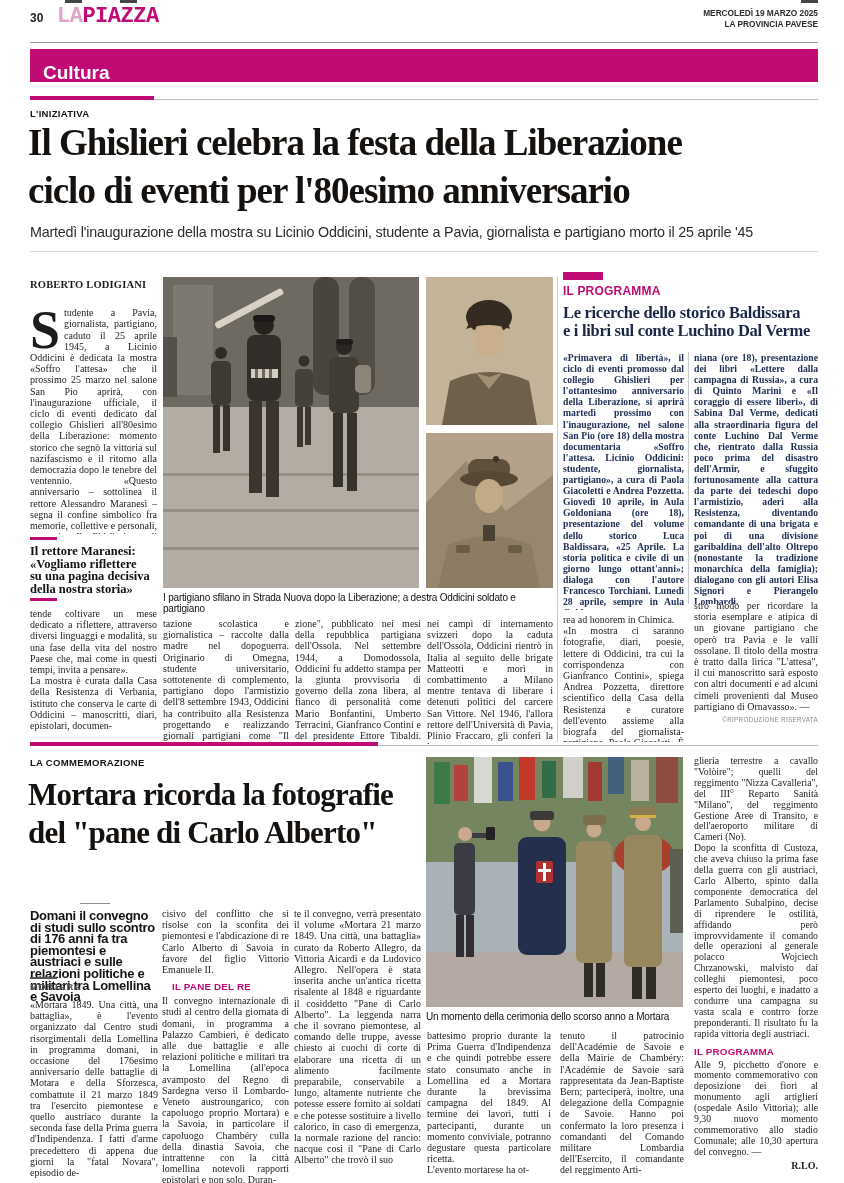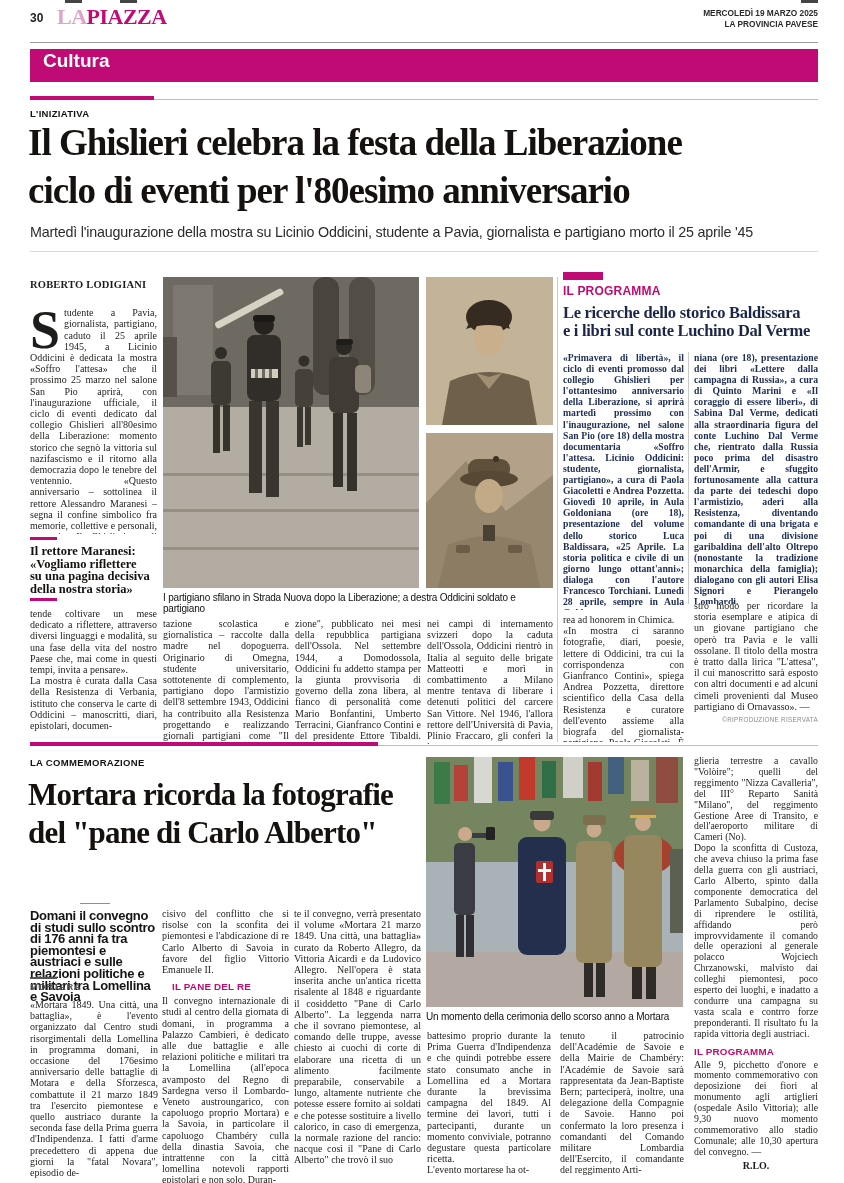--- a/index.html
+++ b/index.html
@@ -21,31 +21,31 @@
   svg{display:block}
 </style>
 </head>
 <body>
 
 <div class="abs" style="left:65px;top:0;width:17px;height:3px;background:#444"></div>
 <div class="abs" style="left:120px;top:0;width:17px;height:3px;background:#444"></div>
 <div class="abs" style="left:801px;top:0;width:17px;height:3px;background:#444"></div>
 
 <div class="abs sans" style="left:30px;top:11px;font-size:12px;font-weight:700;color:#222">30</div>
-<div class="abs" style="left:57px;top:4px;font-family:Liberation Serif, serif;font-weight:700;font-size:22px;letter-spacing:-.5px">
+<div class="abs" style="left:57px;top:4px;font-family:Liberation Mono, monospace;font-weight:700;font-size:22px;letter-spacing:-.5px">
   <span style="color:#dda6c8">LA</span><span style="color:#c00a74">PIAZZA</span>
 </div>
 <div class="abs sans" style="right:26px;top:8px;text-align:right;font-size:8.3px;font-weight:700;color:#2a2a2a;line-height:11px">
   <div>MERCOLEDÌ 19 MARZO 2025</div>
   <div>LA PROVINCIA PAVESE</div>
 </div>
 <div class="abs rule-h" style="left:30px;top:42px;width:788px;background:#9a9a9a"></div>
 
 <div class="abs accent" style="left:30px;top:49px;width:788px;height:33px">
-  <div class="sans" style="color:#fff;font-weight:700;font-size:19px;padding:1px 0 0 13px">Cultura</div>
+  <div class="sans" style="color:#fff;font-weight:700;font-size:19px;padding:13px 0 0 13px">Cultura</div>
 </div>
 <div class="abs rule-h" style="left:30px;top:99px;width:788px"></div>
 <div class="abs accent" style="left:30px;top:96px;width:124px;height:4px"></div>
 
 <div class="abs kicker" style="left:30px;top:108px">L'INIZIATIVA</div>
 <div class="abs headline" style="left:28px;top:119px;width:794px;font-size:37px;line-height:48px">
   <div>Il Ghislieri celebra la festa della Liberazione</div>
   <div>ciclo di eventi per l'80esimo anniversario</div>
 </div>
 <div class="abs sans" style="left:30px;top:224px;width:790px;font-size:14.3px;letter-spacing:-.2px;color:#2c2c2c">Martedì l'inaugurazione della mostra su Licinio Oddicini, studente a Pavia, giornalista e partigiano morto il 25 aprile '45</div>
@@ -225,14 +225,14 @@
 
 <div class="abs body-text" style="left:427px;top:1030px;width:124px;height:153px;overflow:hidden">battesimo proprio durante la Prima Guerra d'Indipendenza e che quindi potrebbe essere stato consumato anche in Lomellina ed a Mortara durante la brevissima campagna del 1849. Al termine dei lavori, tutti i partecipanti, durante un momento conviviale, potranno degustare questa particolare ricetta.
 L'evento mortarese ha ot-</div>
 <div class="abs body-text" style="left:560px;top:1030px;width:124px;height:153px;overflow:hidden">tenuto il patrocinio dell'Académie de Savoie e della Mairie de Chambéry: l'Académie de Savoie sarà rappresentata da Jean-Baptiste Bern; parteciperà, inoltre, una delegazione della Compagnie de Savoie. Hanno poi confermato la loro presenza i comandanti del Comando militare Lombardia dell'Esercito, il comandante del reggimento Arti-</div>
 
 <div class="abs" style="left:694px;top:756px;width:124px;height:427px;overflow:hidden">
   <div class="body-text" style="font-size:9.8px;line-height:10.9px">glieria terrestre a cavallo "Volòire"; quelli del reggimento "Nizza Cavalleria", del III° Reparto Sanità "Milano", del reggimento Gestione Aree di Transito, e dell'aeroporto militare di Cameri (No).
 Dopo la sconfitta di Custoza, che aveva chiuso la prima fase della guerra con gli austriaci, Carlo Alberto, spinto dalla componente democratica del Parlamento Subalpino, decise di riprendere le ostilità, affidando però improvvidamente il comando delle operazioni al generale polacco Wojciech Chrzanowski, malvisto dai colleghi piemontesi, poco esperto dei luoghi, e inadatto a condurre una campagna su vasta scala e contrro forze preponderanti. Il risultato fu la rapida vittoria degli austriaci.</div>
   <div class="magenta-sub" style="margin:6px 0 3px 0">IL PROGRAMMA</div>
   <div class="body-text" style="font-size:9.8px;line-height:10.9px">Alle 9, picchetto d'onore e momento commemorativo con deposizione dei fiori al monumento agli artiglieri (ospedale Asilo Vittoria); alle 9,30 nuovo momento commemorativo allo stadio Comunale; alle 10,30 apertura del convegno. —</div>
-  <div style="text-align:center;font-size:10px;font-weight:700;margin-top:2px">R.LO.</div>
+  <div style="text-align:right;font-size:10px;font-weight:700;margin-top:2px">R.LO.</div>
 </div>
 
 </body></html>

